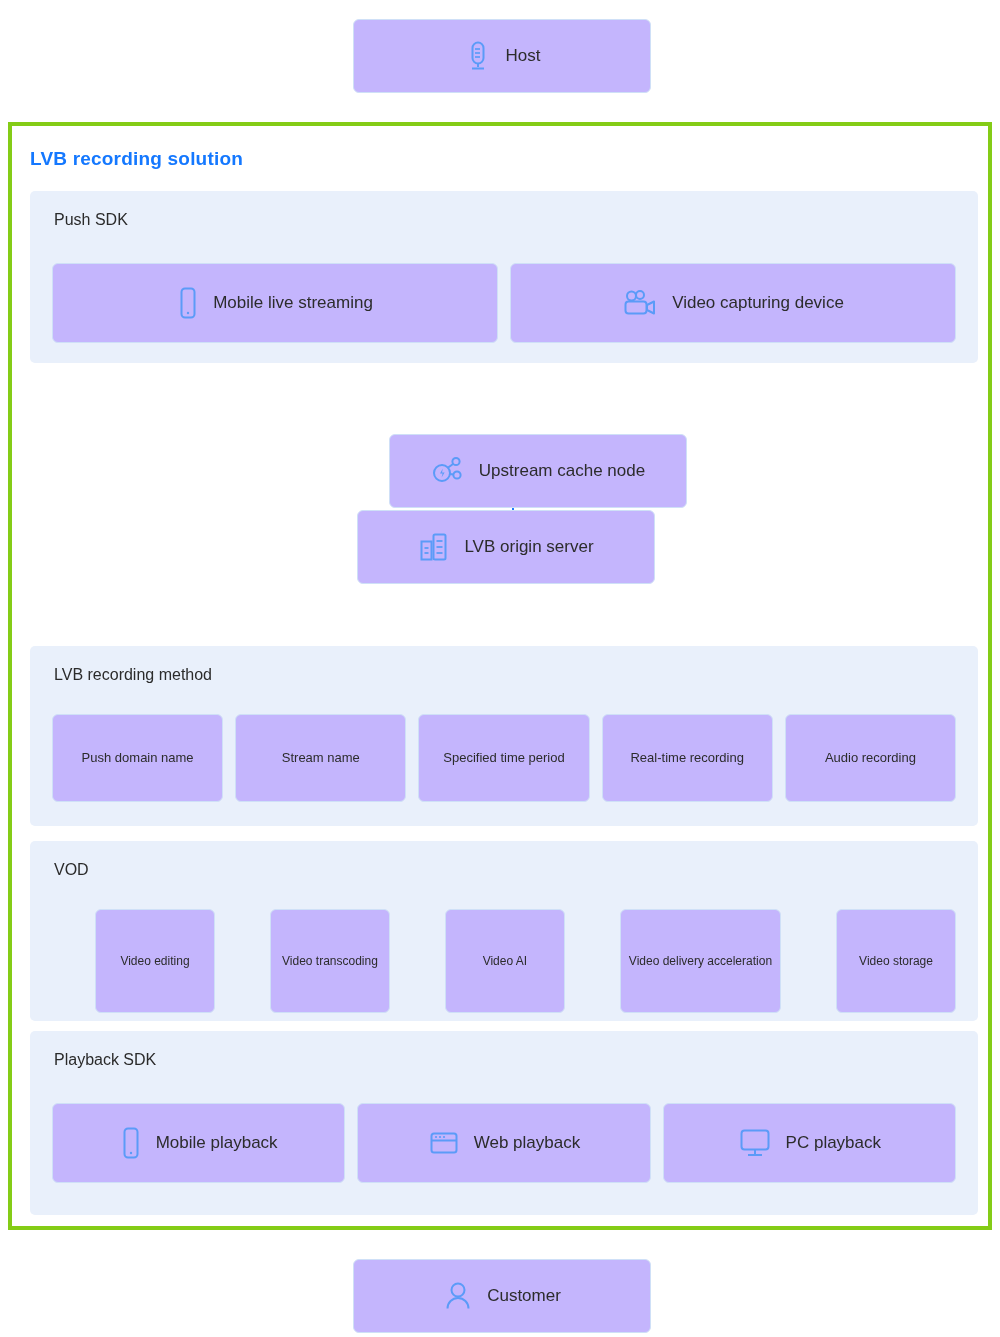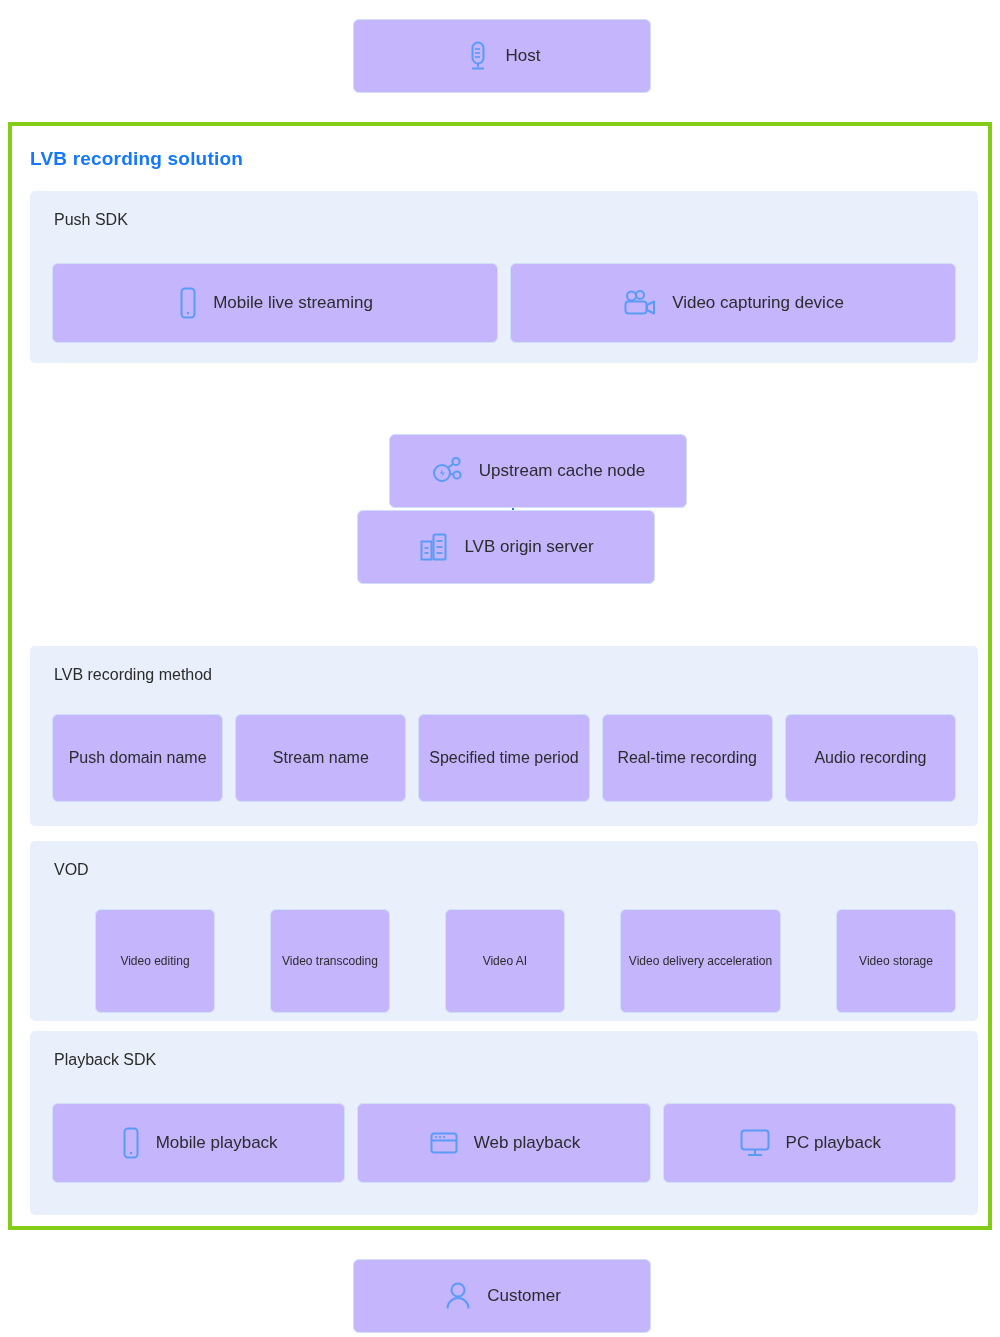--- a/index.html
+++ b/index.html
@@ -84,21 +84,21 @@
   #push-sdk-band { top: 65px; height: 172px; }
   #push-sdk-band .band-row { top: 72px; }
   #push-sdk-band .node { height: 80px; flex: 1; }
 
   
   #method-band { top: 488px; height: 180px; margin-top: 32px; }
   #method-band .band-row { top: 68px; }
   #method-band .node {
     height: 88px; flex: 1;
     text-align: center;
-    font-size: 16px;
+    font-size: 13px;
     line-height: 1.35;
     padding: 0 8px;
   }
 
   
   #vod-band { top: 715px; height: 180px; padding-left: 29px; }
   #vod-band .band-row { top: 68px; }
   #vod-band .node {
     height: 104px; flex: 1;
     text-align: center;

